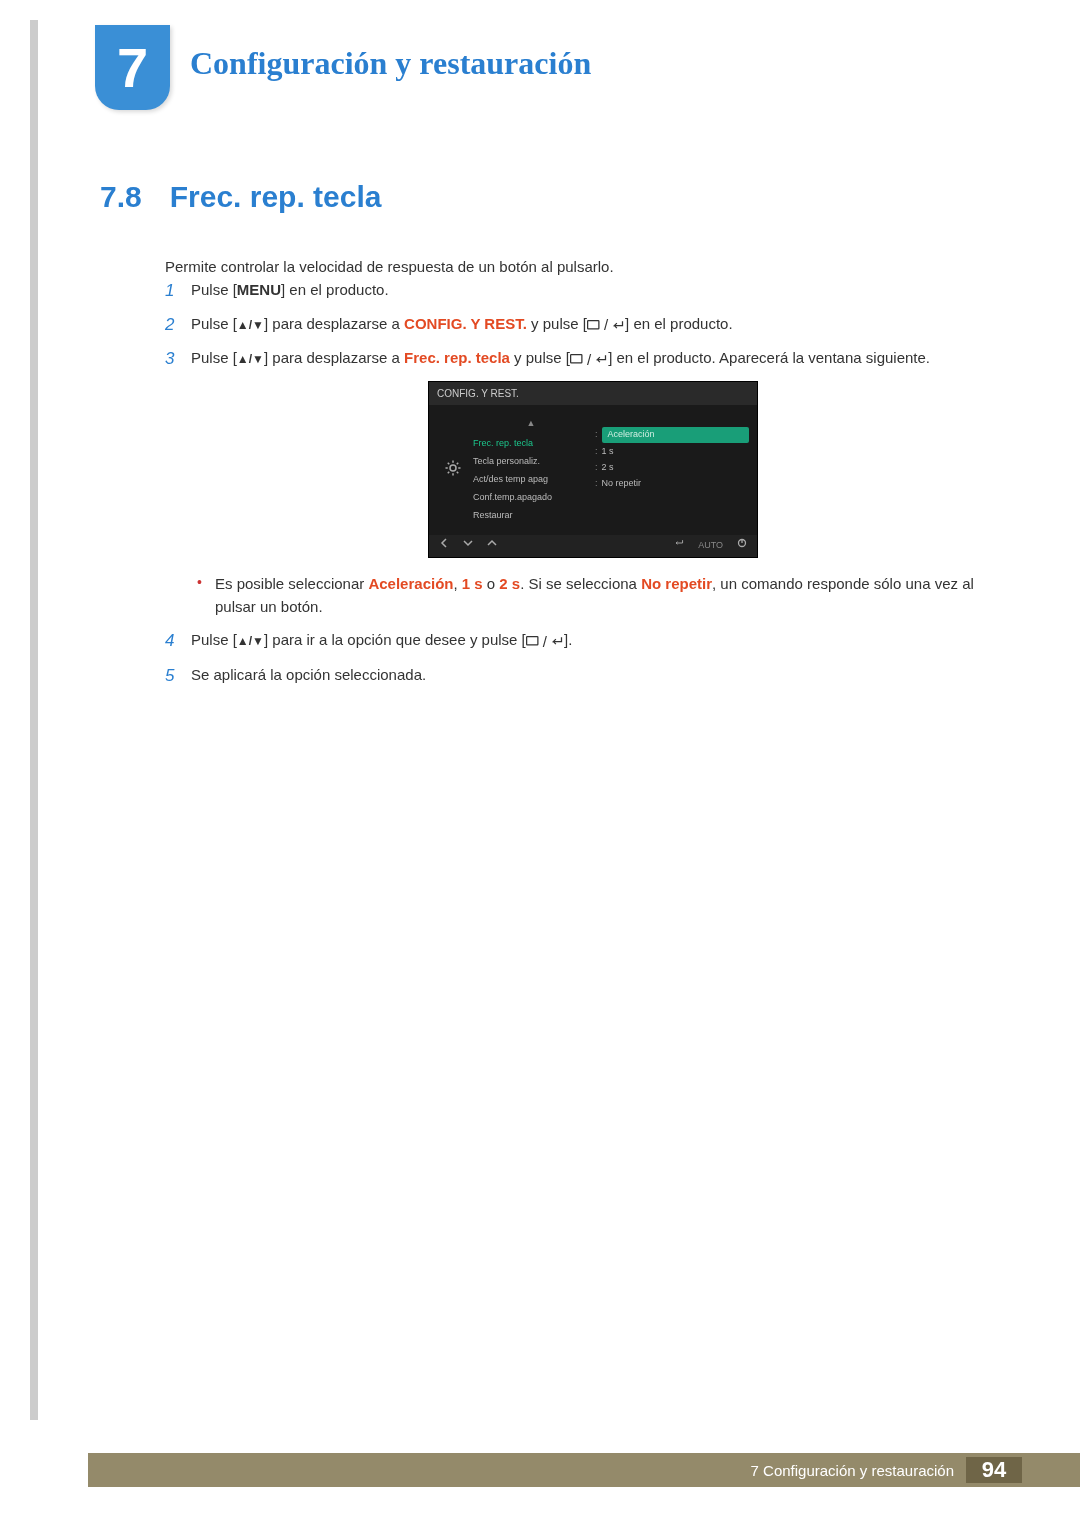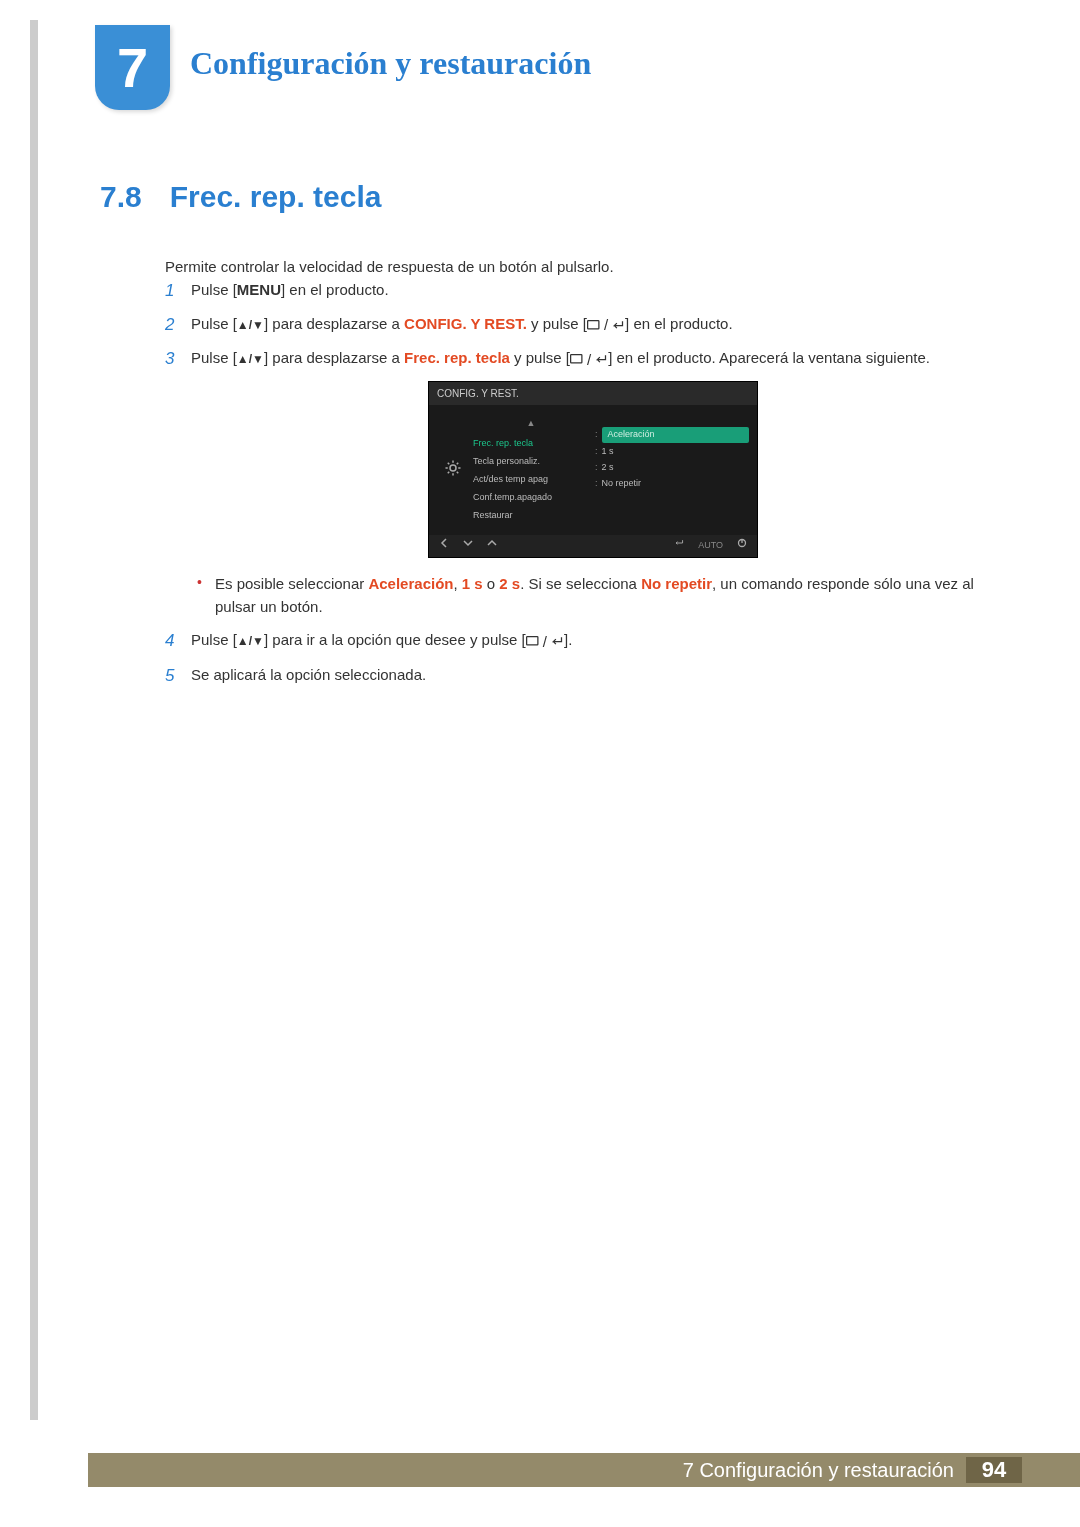--- a/index.html
+++ b/index.html
@@ -99,21 +99,21 @@
   .bullet-list li { position: relative; padding-left: 24px; margin-bottom: 6px; }
   .bullet-list li::before {
     content: "•"; position:absolute; left:6px; top:0; color:#c33;
     font-size:14px;
   }
   .footer-bar {
     position: absolute; left: 88px; right: 0; bottom: 40px; height: 34px;
     background: #948a6a; display:flex; justify-content:flex-end; align-items:center;
   }
   .footer-text {
-    color: #fff; font-size: 20px; padding-right: 12px;
+    color: #fff; font-size: 15px; padding-right: 12px;
   }
   .footer-page {
     background:#6f6547; color:#fff; font-size:22px; font-weight:bold;
     width:56px; height:26px; display:flex; align-items:center; justify-content:center;
     margin-right: 58px;
   }
 </style>
 </head>
 <body>
 

